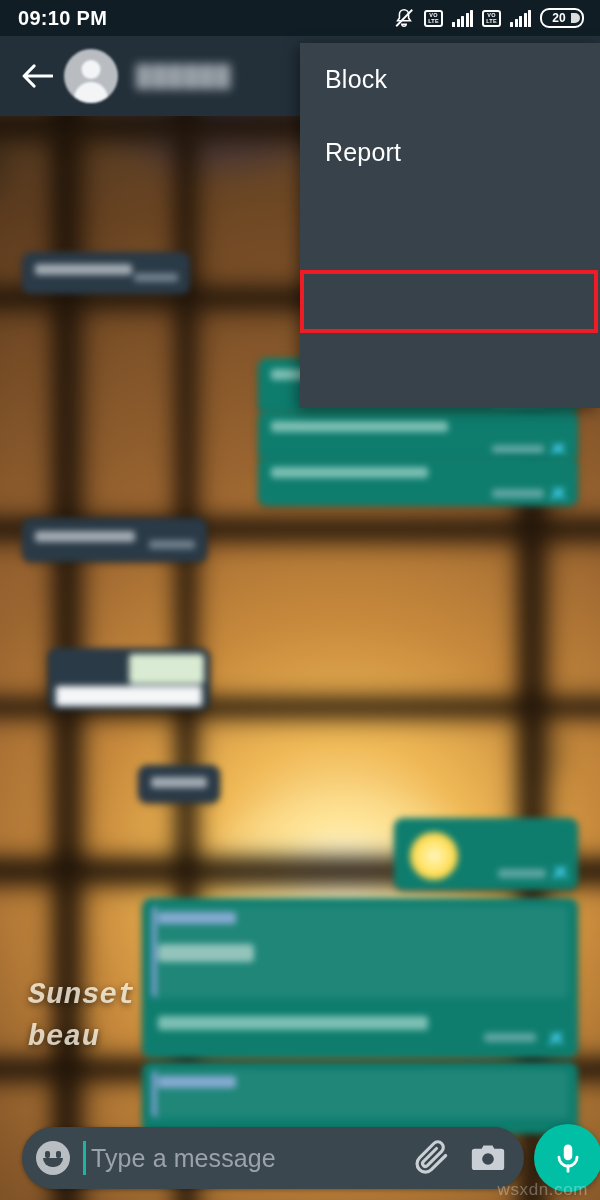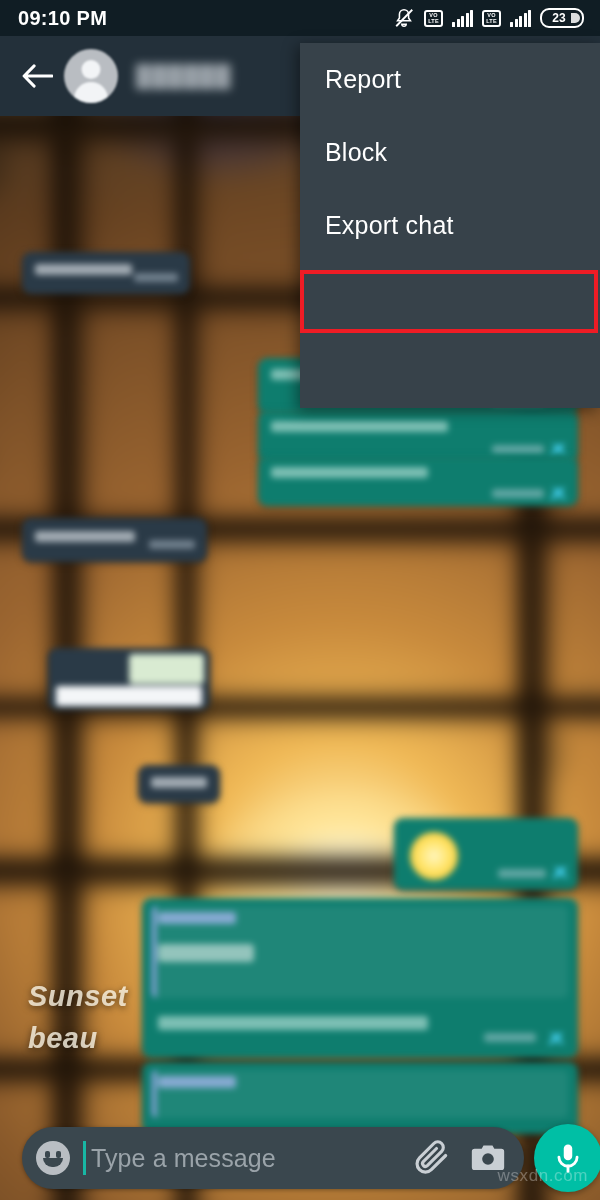--- a/index.html
+++ b/index.html
@@ -64,21 +64,21 @@
     background:linear-gradient(180deg, rgba(22,14,6,.92), rgba(46,30,14,.86));
     box-shadow:0 0 16px 6px rgba(20,12,4,.45);
   }
   .bar.v { width:26px; top:-60px; bottom:-60px; background:linear-gradient(90deg, rgba(20,12,5,.9), rgba(48,31,14,.85)); }
   .bar.h { height:24px; left:-60px; right:-60px; }
 
   .wp-text {
     position:absolute;
     left:28px; top:975px;
     color:rgba(255,250,235,.78);
-    font-family:Liberation Sans, sans-serif;
+    font-family:Liberation Mono, monospace;
     font-style:italic;
     font-weight:bold;
     font-size:29px;
     line-height:42px;
     letter-spacing:.5px;
     text-shadow:0 2px 7px rgba(0,0,0,.55);
     white-space:pre-line;
   }
   .blurwrap { filter:blur(9px); position:absolute; inset:0; }
 
@@ -267,21 +267,21 @@
   .cam-ico  { width:40px; height:40px; flex:0 0 auto; }
   .micbtn {
     width:68px; height:68px; border-radius:50%;
     background:#00bfa5;
     margin-left:10px;
     display:flex; align-items:center; justify-content:center;
     flex:0 0 auto;
     box-shadow:0 2px 6px rgba(0,0,0,.35);
   }
   .watermark {
-    position:absolute; right:12px; bottom:14px;
+    position:absolute; right:12px; bottom:0;
     color:rgba(255,255,255,.30);
     font-size:17px; letter-spacing:.6px;
     z-index:70; pointer-events:none;
   }
 </style>
 </head>
 <body>
 
 <div id="phone">
 
@@ -396,45 +396,42 @@
       </div>
       <div class="sig">
         <i></i>
           <i></i>
           <i></i>
           <i></i>
           <i></i>
       </div>
 
       <div class="battery">
-        <span>23</span>
+        <span>20</span>
         <div class="cap"></div>
       </div>
     </div>
   </div>
 
   <div class="appbar">
     <div class="backbtn">
       <svg width="32" height="28" viewBox="0 0 32 28">
         <path d="M31 14H4M13 4 3.2 14 13 24" fill="none" stroke="#ffffff" stroke-width="3.2" stroke-linecap="round" stroke-linejoin="round"></path>
       </svg>
     </div>
     <div class="avatar"></div>
     <div class="contact-name">██████</div>
   </div>
 
   <div class="menu">
     <div class="menu-item">
+      <span>Block</span>
+    </div>
+    <div class="menu-item">
       <span>Report</span>
-    </div>
-    <div class="menu-item">
-      <span>Block</span>
-    </div>
-    <div class="menu-item highlighted">
-      <span>Export chat</span>
     </div>
   </div>
   <div class="hilite-box"></div>
 
   <div class="inputbar">
     <div class="inputpill">
       <div class="emoji-ico">
         <div class="e1"></div>
           <div class="e2"></div>
           <div class="m"></div>

